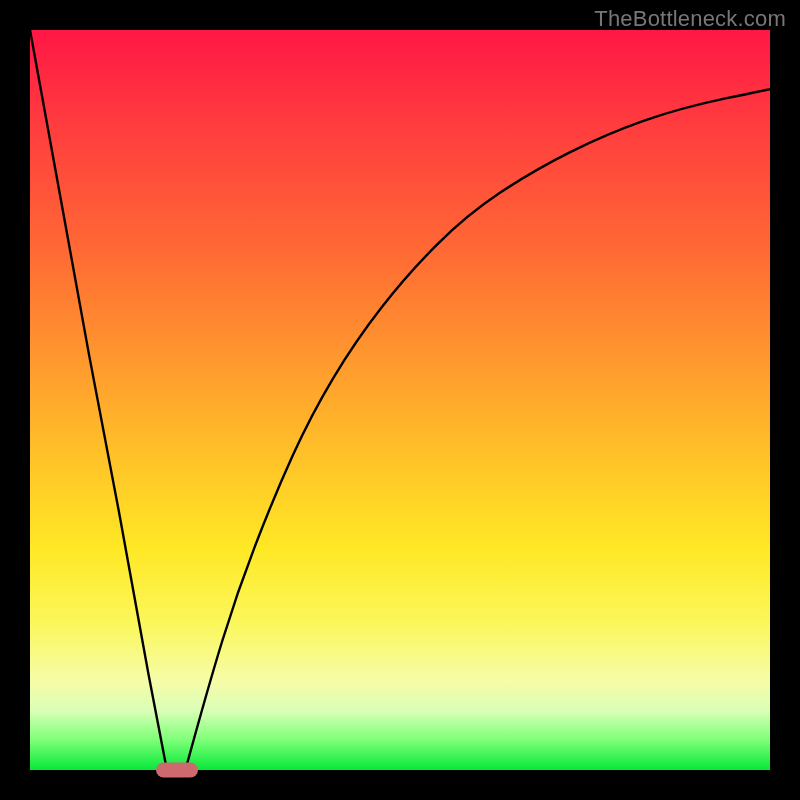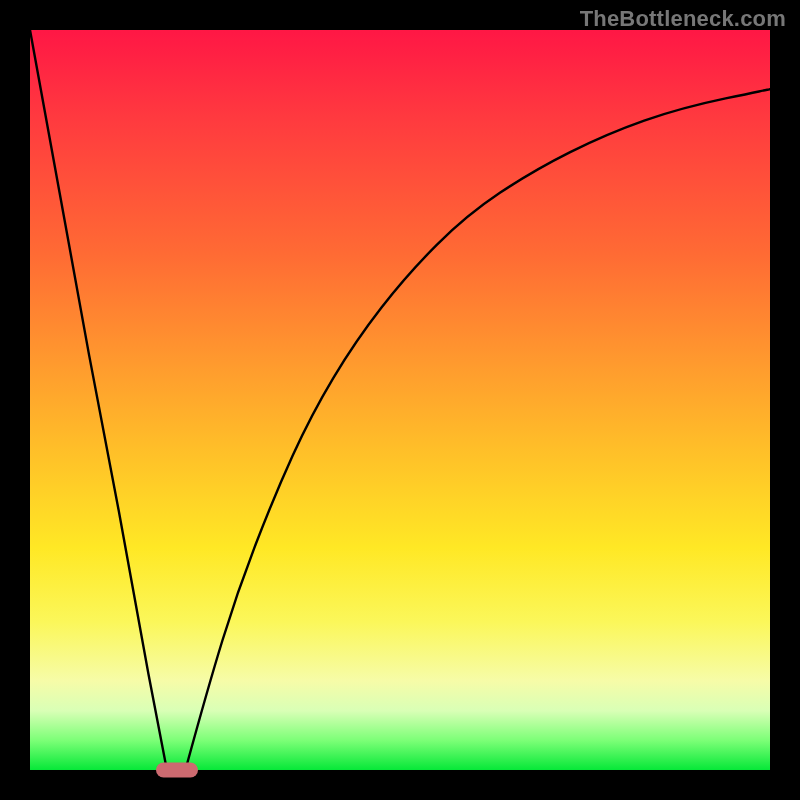--- a/index.html
+++ b/index.html
@@ -40,21 +40,21 @@
       #7cff77 96%,
       #06e838 100%
     );
   }
   .watermark {
     position: absolute;
     top: 6px;
     right: 14px;
     color: #777;
     font-size: 22px;
-    font-weight: 700;
+    font-weight: 400;
     letter-spacing: 0.2px;
     user-select: none;
   }
   svg.curve {
     position: absolute;
     left: 0;
     top: 0;
     width: 740px;
     height: 740px;
   }

